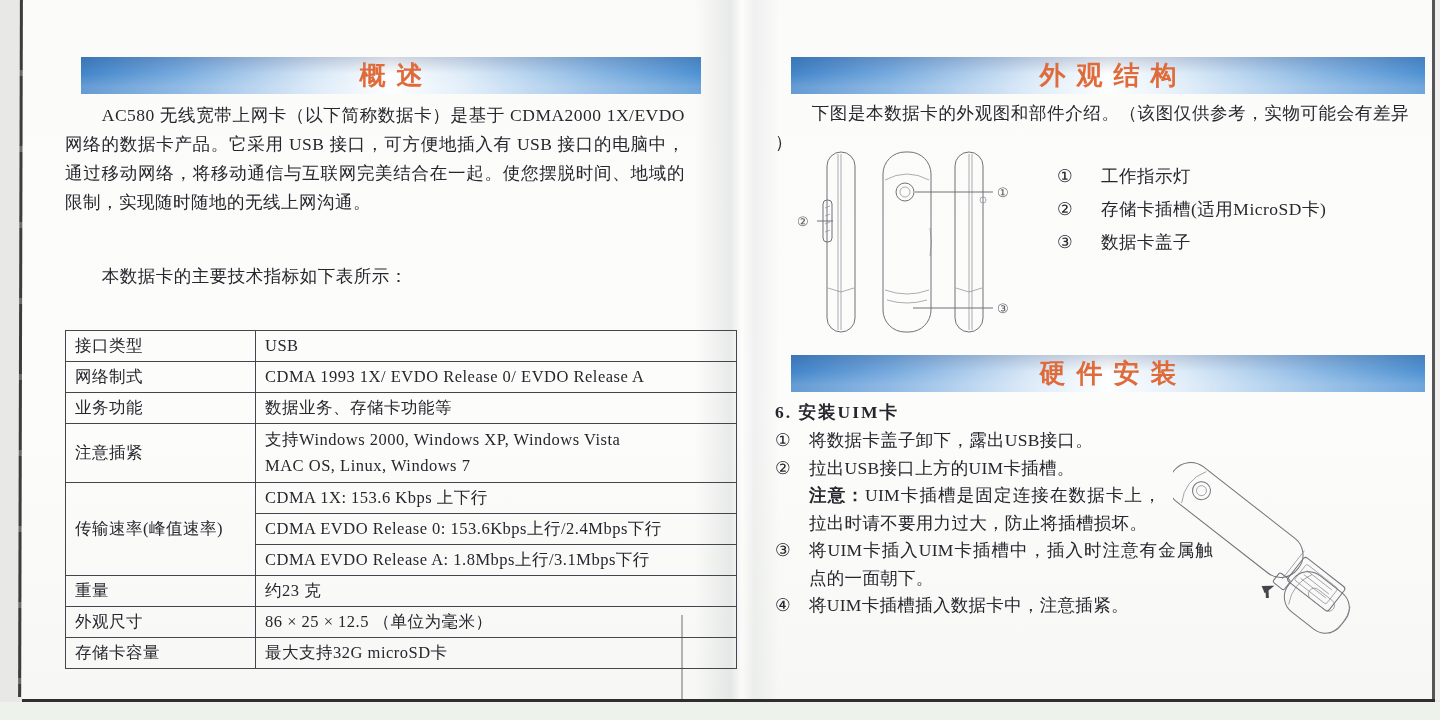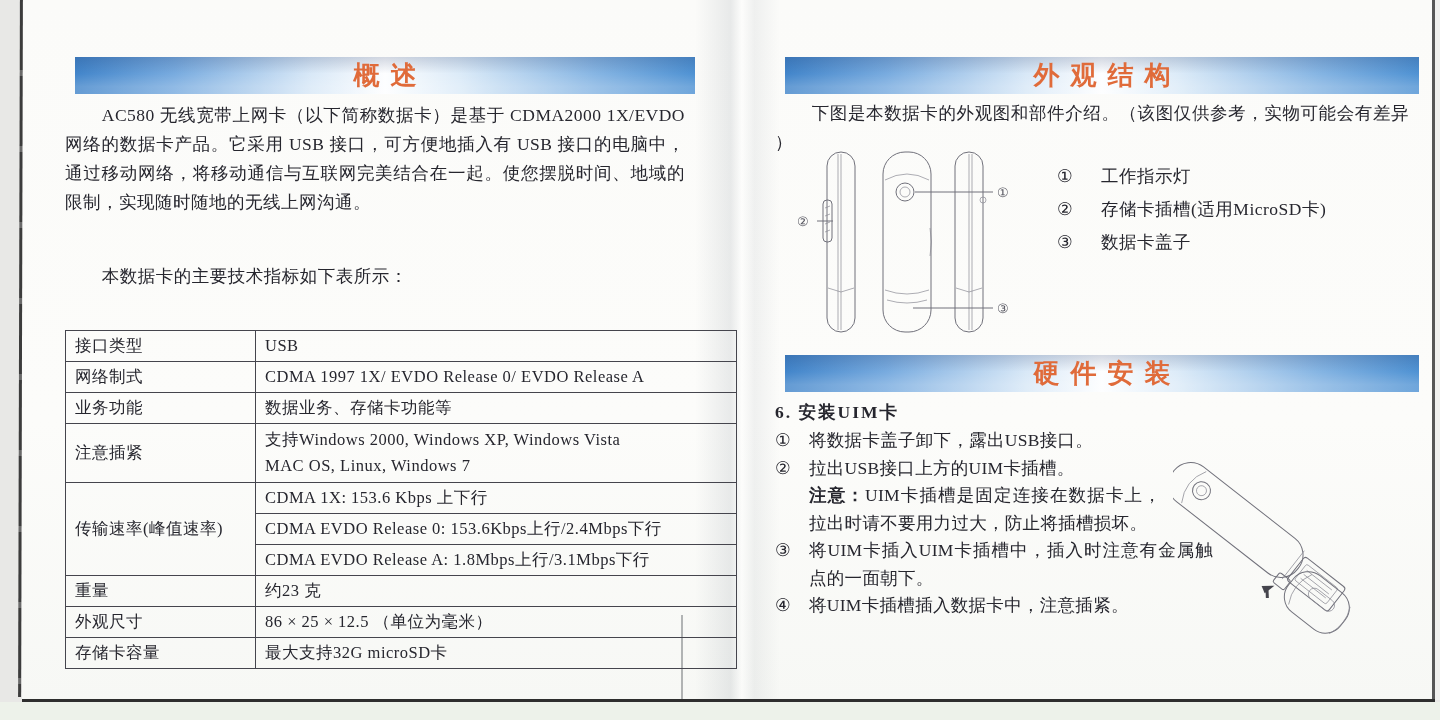--- a/index.html
+++ b/index.html
@@ -37,21 +37,21 @@
   }
   .fold-crease{
     position:absolute;left:681px;top:615px;width:2px;height:85px;background:rgba(90,95,100,0.45);
   }
 
   .col{position:absolute;top:0;height:700px;}
   .col-left{left:65px;width:620px;}
   .col-right{left:775px;width:634px;}
 
   .band{
-    position:absolute;left:10px;width:100%;height:37px;
+    position:absolute;left:16px;width:100%;height:37px;
     background:
       linear-gradient(180deg,rgba(20,40,90,0.18) 0%,rgba(255,255,255,0) 45%,rgba(255,255,255,0.18) 80%),
       linear-gradient(90deg,#4285ca 0%,#78abdf 16%,#d8e8f7 38%,#fdfeff 50%,#dcebf8 62%,#86b5e3 84%,#4f92d3 100%);
     display:flex;align-items:center;justify-content:center;
   }
   .band-title{
     color:#e06b3a;font-size:26px;font-weight:bold;
     letter-spacing:11px;text-indent:11px;white-space:nowrap;
   }
 
@@ -128,21 +128,21 @@
   <div class="para" style="top:262px;text-indent:2.1em">本数据卡的主要技术指标如下表所示：</div>
 
   <table class="specs">
     <tbody>
         <tr>
       <td class="lbl">接口类型</td>
       <td>USB</td>
     </tr>
     <tr>
       <td class="lbl">网络制式</td>
-      <td>CDMA 1997 1X/ EVDO Release 0/ EVDO Release A</td>
+      <td>CDMA 1993 1X/ EVDO Release 0/ EVDO Release A</td>
     </tr>
     <tr>
       <td class="lbl">业务功能</td>
       <td>数据业务、存储卡功能等</td>
     </tr>
     <tr style="height:59px">
       <td class="lbl">注意插紧</td>
       <td>
         <div>支持Windows 2000, Windows XP, Windows Vista</div>
         <div>MAC OS, Linux, Windows 7</div>

